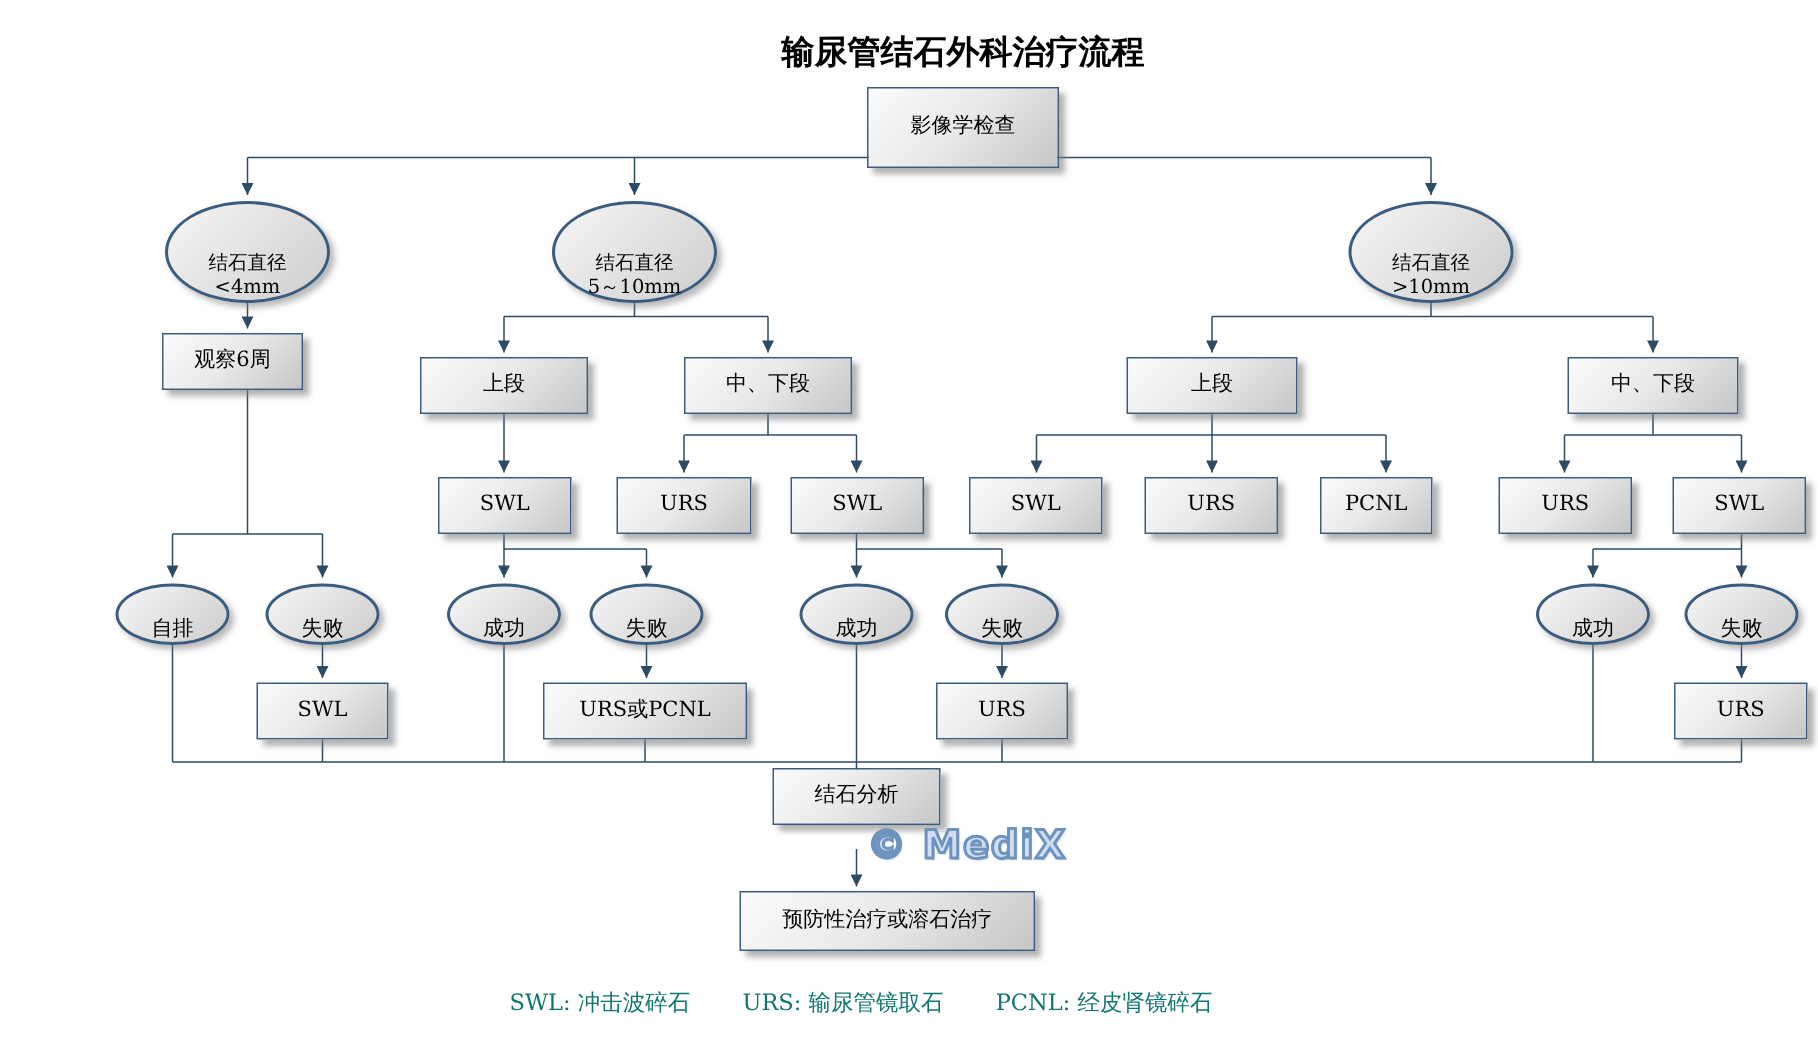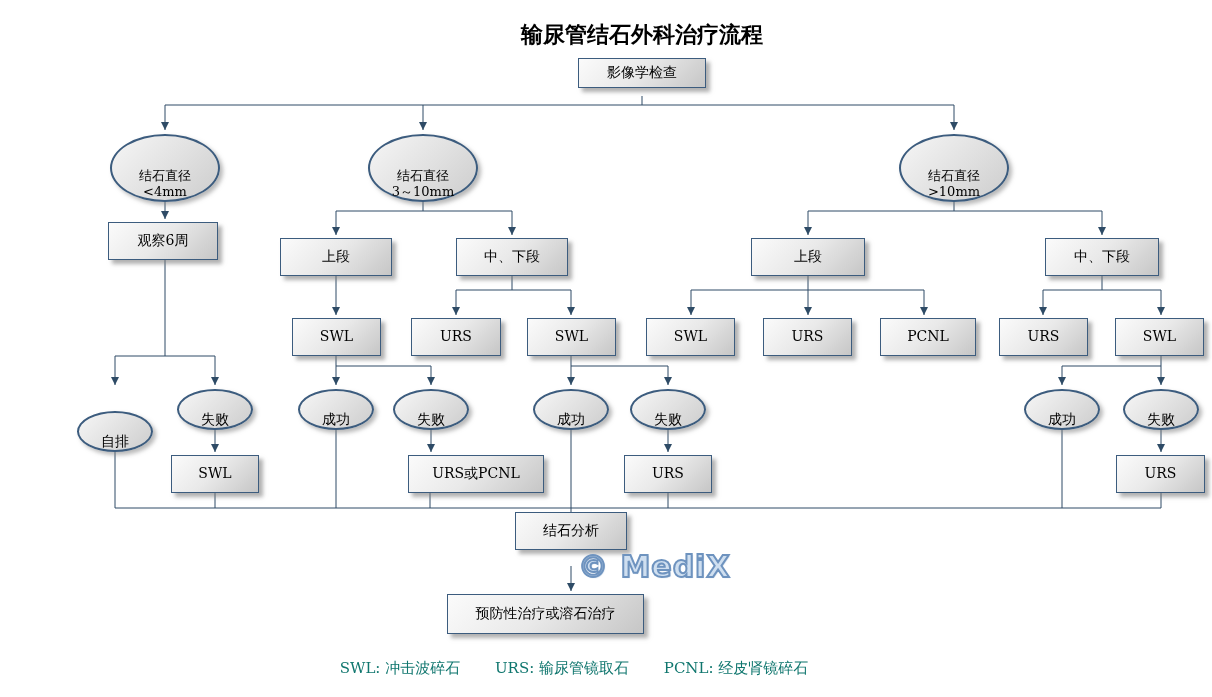--- a/index.html
+++ b/index.html
@@ -27,21 +27,21 @@
   }
   .ellipse {
     background:linear-gradient(135deg,#f6f6f6 0%,#e0e0e0 55%,#cdcdcd 100%);
     border:2px solid #3c5c7e; border-radius:50%;
     box-shadow:3px 3px 4px rgba(125,125,125,0.55);
     justify-content:flex-end;
   }
   .ellipse.big { font-size:13px; }
   .watermark {
     position:absolute; left:578px; top:549px; z-index:5;
-    font-size:30px; font-weight:bold; letter-spacing:1px; white-space:nowrap;
+    font-size:26px; font-weight:bold; letter-spacing:1px; white-space:nowrap;
     color:#cfdff0; -webkit-text-stroke:2px #6e93bf;
     text-shadow:1px 1px 1px rgba(110,147,191,0.5);
     font-family:"DejaVu Sans","Liberation Sans",sans-serif;
     text-align:center;
   }
   .legend {
     position:absolute; top:659px; left:574px; transform:translateX(-50%);
     font-size:15px; color:#0f766e; white-space:nowrap;
     font-family:"DejaVu Serif","Liberation Serif",serif;
   }
@@ -104,65 +104,65 @@
       <path marker-end="url(#ah)" d="M924,290 V315"></path>
       <path marker-end="url(#ah)" d="M1043,290 V315"></path>
       <path marker-end="url(#ah)" d="M1161,290 V315"></path>
       <path marker-end="url(#ah)" d="M1062,366 V385"></path>
       <path marker-end="url(#ah)" d="M1161,366 V385"></path>
       <path marker-end="url(#ah)" d="M1161,429 V452"></path>
       <path marker-end="url(#ah)" d="M571,566 V591"></path>
     </g>
   </svg>
 
-  <div class="node box" style="left:578px;top:58px;width:128px;height:30px;">影像学检查</div>
+  <div class="node box" style="left:578px;top:58px;width:128px;height:54px;">影像学检查</div>
 
   <div class="node ellipse big" style="left:110px;top:134px;width:110px;height:68px;">
     <span>结石直径</span>
     <span>&lt;4mm</span>
   </div>
   <div class="node ellipse big" style="left:368px;top:134px;width:110px;height:68px;">
     <span>结石直径</span>
-    <span>3～10mm</span>
+    <span>5～10mm</span>
   </div>
   <div class="node ellipse big" style="left:899px;top:134px;width:110px;height:68px;">
     <span>结石直径</span>
     <span>&gt;10mm</span>
   </div>
 
-  <div class="node box" style="left:108px;top:222px;width:110px;height:38px;">观察6周</div>
-  <div class="node ellipse" style="left:77px;top:411px;width:76px;height:41px;">自排</div>
+  <div class="node box" style="left:108px;top:222px;width:94px;height:38px;">观察6周</div>
+  <div class="node ellipse" style="left:77px;top:389px;width:76px;height:41px;">自排</div>
   <div class="node ellipse" style="left:177px;top:389px;width:76px;height:41px;">失败</div>
   <div class="node box" style="left:171px;top:455px;width:88px;height:38px;">SWL</div>
 
   <div class="node box" style="left:280px;top:238px;width:112px;height:38px;">上段</div>
   <div class="node box" style="left:456px;top:238px;width:112px;height:38px;">中、下段</div>
   <div class="node box" style="left:292px;top:318px;width:89px;height:38px;">SWL</div>
   <div class="node box" style="left:411px;top:318px;width:90px;height:38px;">URS</div>
   <div class="node box" style="left:527px;top:318px;width:89px;height:38px;">SWL</div>
   <div class="node ellipse" style="left:298px;top:389px;width:76px;height:41px;">成功</div>
   <div class="node ellipse" style="left:393px;top:389px;width:76px;height:41px;">失败</div>
-  <div class="node box" style="left:362px;top:455px;width:136px;height:38px;margin-left:46px;">URS或PCNL</div>
+  <div class="node box" style="left:362px;top:455px;width:136px;height:38px;">URS或PCNL</div>
   <div class="node ellipse" style="left:533px;top:389px;width:76px;height:41px;">成功</div>
   <div class="node ellipse" style="left:630px;top:389px;width:76px;height:41px;">失败</div>
   <div class="node box" style="left:624px;top:455px;width:88px;height:38px;">URS</div>
 
   <div class="node box" style="left:751px;top:238px;width:114px;height:38px;">上段</div>
   <div class="node box" style="left:1045px;top:238px;width:114px;height:38px;">中、下段</div>
   <div class="node box" style="left:646px;top:318px;width:89px;height:38px;">SWL</div>
   <div class="node box" style="left:763px;top:318px;width:89px;height:38px;">URS</div>
-  <div class="node box" style="left:880px;top:318px;width:96px;height:38px;">PCNL</div>
+  <div class="node box" style="left:880px;top:318px;width:75px;height:38px;">PCNL</div>
   <div class="node box" style="left:999px;top:318px;width:89px;height:38px;">URS</div>
   <div class="node box" style="left:1115px;top:318px;width:89px;height:38px;">SWL</div>
   <div class="node ellipse" style="left:1024px;top:389px;width:76px;height:41px;">成功</div>
   <div class="node ellipse" style="left:1123px;top:389px;width:76px;height:41px;">失败</div>
   <div class="node box" style="left:1116px;top:455px;width:89px;height:38px;">URS</div>
 
   <div class="node box" style="left:515px;top:512px;width:112px;height:38px;">结石分析</div>
-  <div class="node box" style="left:447px;top:594px;width:197px;height:40px;">预防性治疗或溶石治疗</div>
+  <div class="node box" style="left:493px;top:594px;width:197px;height:40px;">预防性治疗或溶石治疗</div>
 
   <div class="watermark">© MediX</div>
 
   <div class="legend">
     <span>SWL: 冲击波碎石</span>
     <span>URS: 输尿管镜取石</span>
     <span>PCNL: 经皮肾镜碎石</span>
   </div>
 
 </div>

